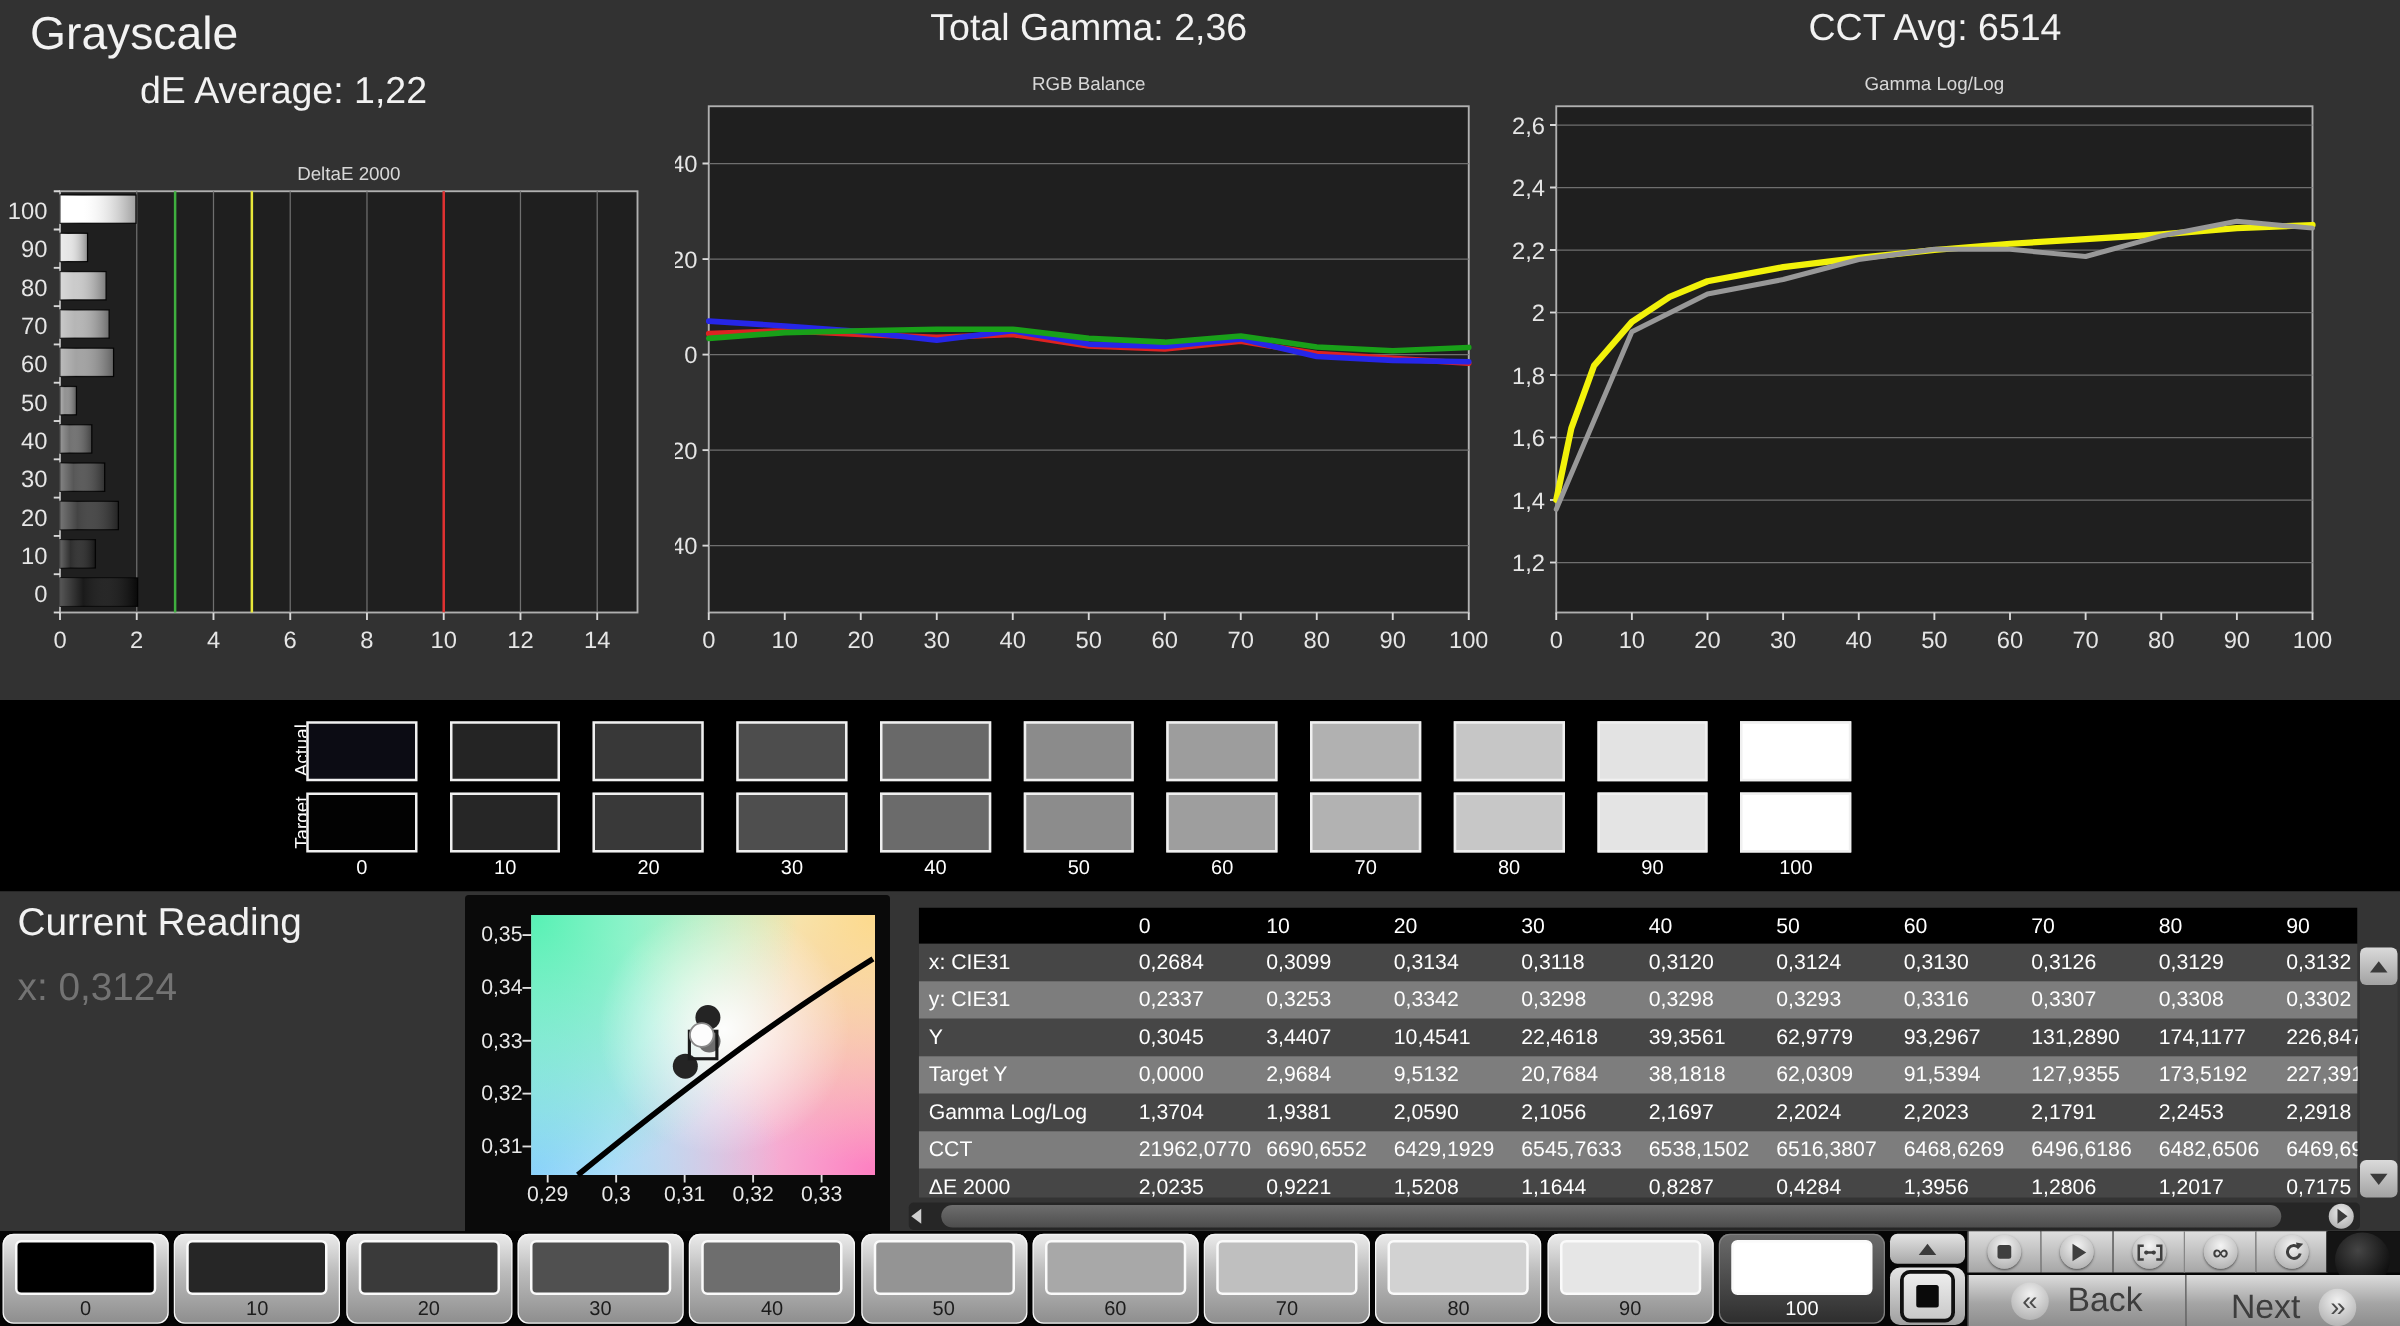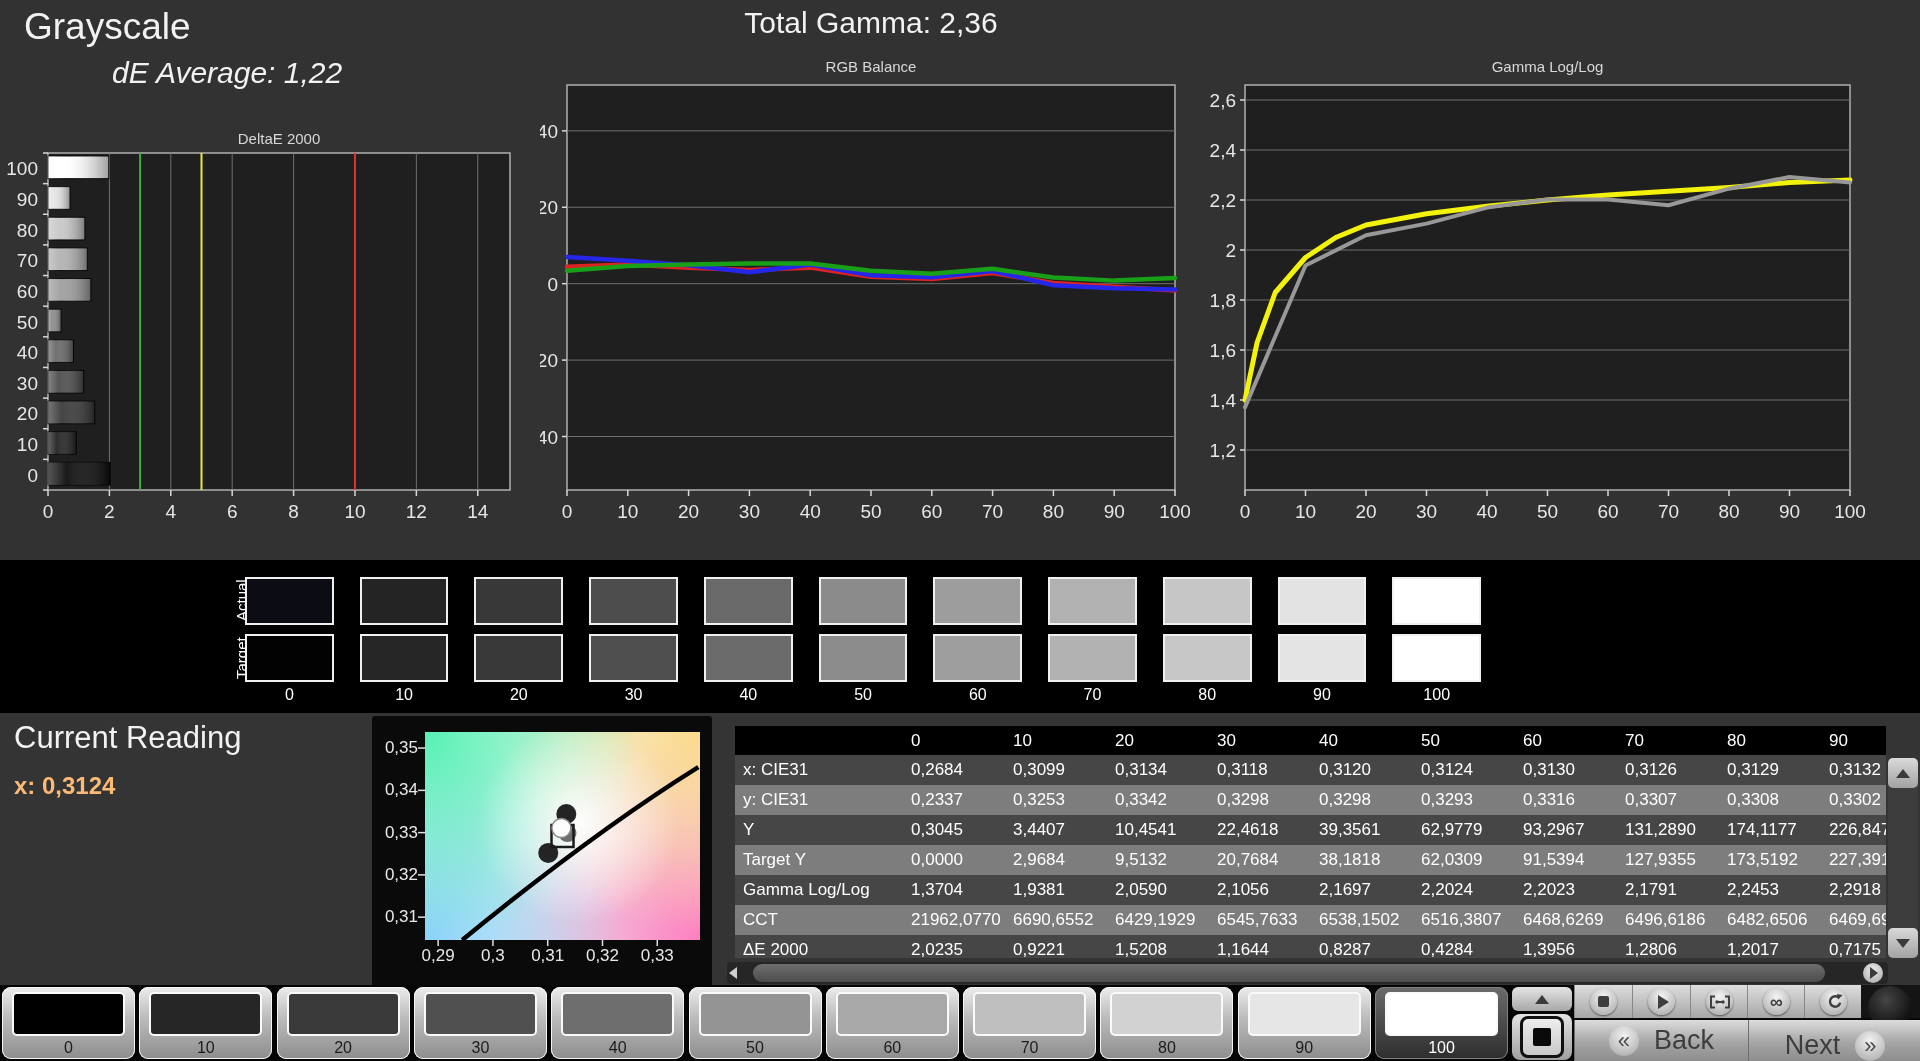--- a/index.html
+++ b/index.html
@@ -20,21 +20,21 @@
              text-align:center;height:56px;line-height:16px;}
   #swatch-cells{left:232px;top:560px;width:1262px;height:153px;display:flex;}
   .swatch-cell{flex:1;padding:0 13px;}
   .swatch{height:44px;border:2px solid #f0f0f0;}
   .swatch.actual{margin-top:17px;}
   .swatch.target{margin-top:9px;}
   .swatch-label{text-align:center;color:#fff;font-size:16px;margin-top:4px;}
   
   #current-reading{left:14px;top:720px;width:330px;}
   #current-reading .title{font-size:31px;color:#f2f2f2;}
-  #current-reading .line{font-size:24px;color:#fdba74;margin-top:16px;font-weight:bold;}
+  #current-reading .line{font-size:31px;color:#737373;margin-top:16px;}
   
   #cie-box{left:372px;top:716px;width:340px;height:272px;background:#0a0a0a;border-radius:3px;}
   #cie-grad{position:absolute;left:53px;top:16px;width:275px;height:208px;
     background-color:#eaf6ee;
     background-image:
       radial-gradient(circle at 56% 44%, rgba(255,255,255,0.95), rgba(255,255,255,0) 52%),
       radial-gradient(circle at 0% 0%, rgba(60,240,170,0.85), rgba(60,240,170,0) 62%),
       radial-gradient(circle at 100% 0%, rgba(255,215,130,0.9), rgba(255,215,130,0) 58%),
       radial-gradient(circle at 0% 100%, rgba(130,205,255,0.9), rgba(130,205,255,0) 58%),
       radial-gradient(circle at 100% 100%, rgba(255,120,190,0.95), rgba(255,120,190,0) 62%);
@@ -100,22 +100,23 @@
         display:flex;align-items:center;justify-content:center;}
 </style>
 </head>
 <body>
 
 <div id="stage">
 
   <div class="abs" id="top-panel"></div>
 
   <div class="abs big-title" style="left:24px;top:6px;">Grayscale</div>
-  <div class="abs mid-title" style="left:112px;top:56px;font-style:italic;">dE Average: 1,22</div>
+  <div class="abs mid-title" style="left:112px;top:56px;">dE Average: 1,22</div>
   <div class="abs mid-title center" style="left:571px;top:6px;width:600px;">Total Gamma: 2,36</div>
+  <div class="abs mid-title center" style="left:1248px;top:6px;width:600px;">CCT Avg: 6514</div>
 
   <svg class="abs" id="chart-deltae" style="left:0;top:126px;" width="530" height="410">
       <text x="279" y="18" text-anchor="middle" font-size="15" fill="#d8d8d8">DeltaE 2000</text>
       <rect x="48" y="27" width="462" height="337" fill="#1f1f1f" stroke="#b0b0b0" stroke-width="1.5"></rect>
       <line x1="109.3953488372093" y1="27" x2="109.3953488372093" y2="364" stroke="#6f6f6f" stroke-width="1"></line>
       <line x1="170.7906976744186" y1="27" x2="170.7906976744186" y2="364" stroke="#6f6f6f" stroke-width="1"></line>
       <line x1="232.18604651162792" y1="27" x2="232.18604651162792" y2="364" stroke="#6f6f6f" stroke-width="1"></line>
       <line x1="293.5813953488372" y1="27" x2="293.5813953488372" y2="364" stroke="#6f6f6f" stroke-width="1"></line>
       <line x1="354.9767441860465" y1="27" x2="354.9767441860465" y2="364" stroke="#6f6f6f" stroke-width="1"></line>
       <line x1="416.37209302325584" y1="27" x2="416.37209302325584" y2="364" stroke="#6f6f6f" stroke-width="1"></line>

